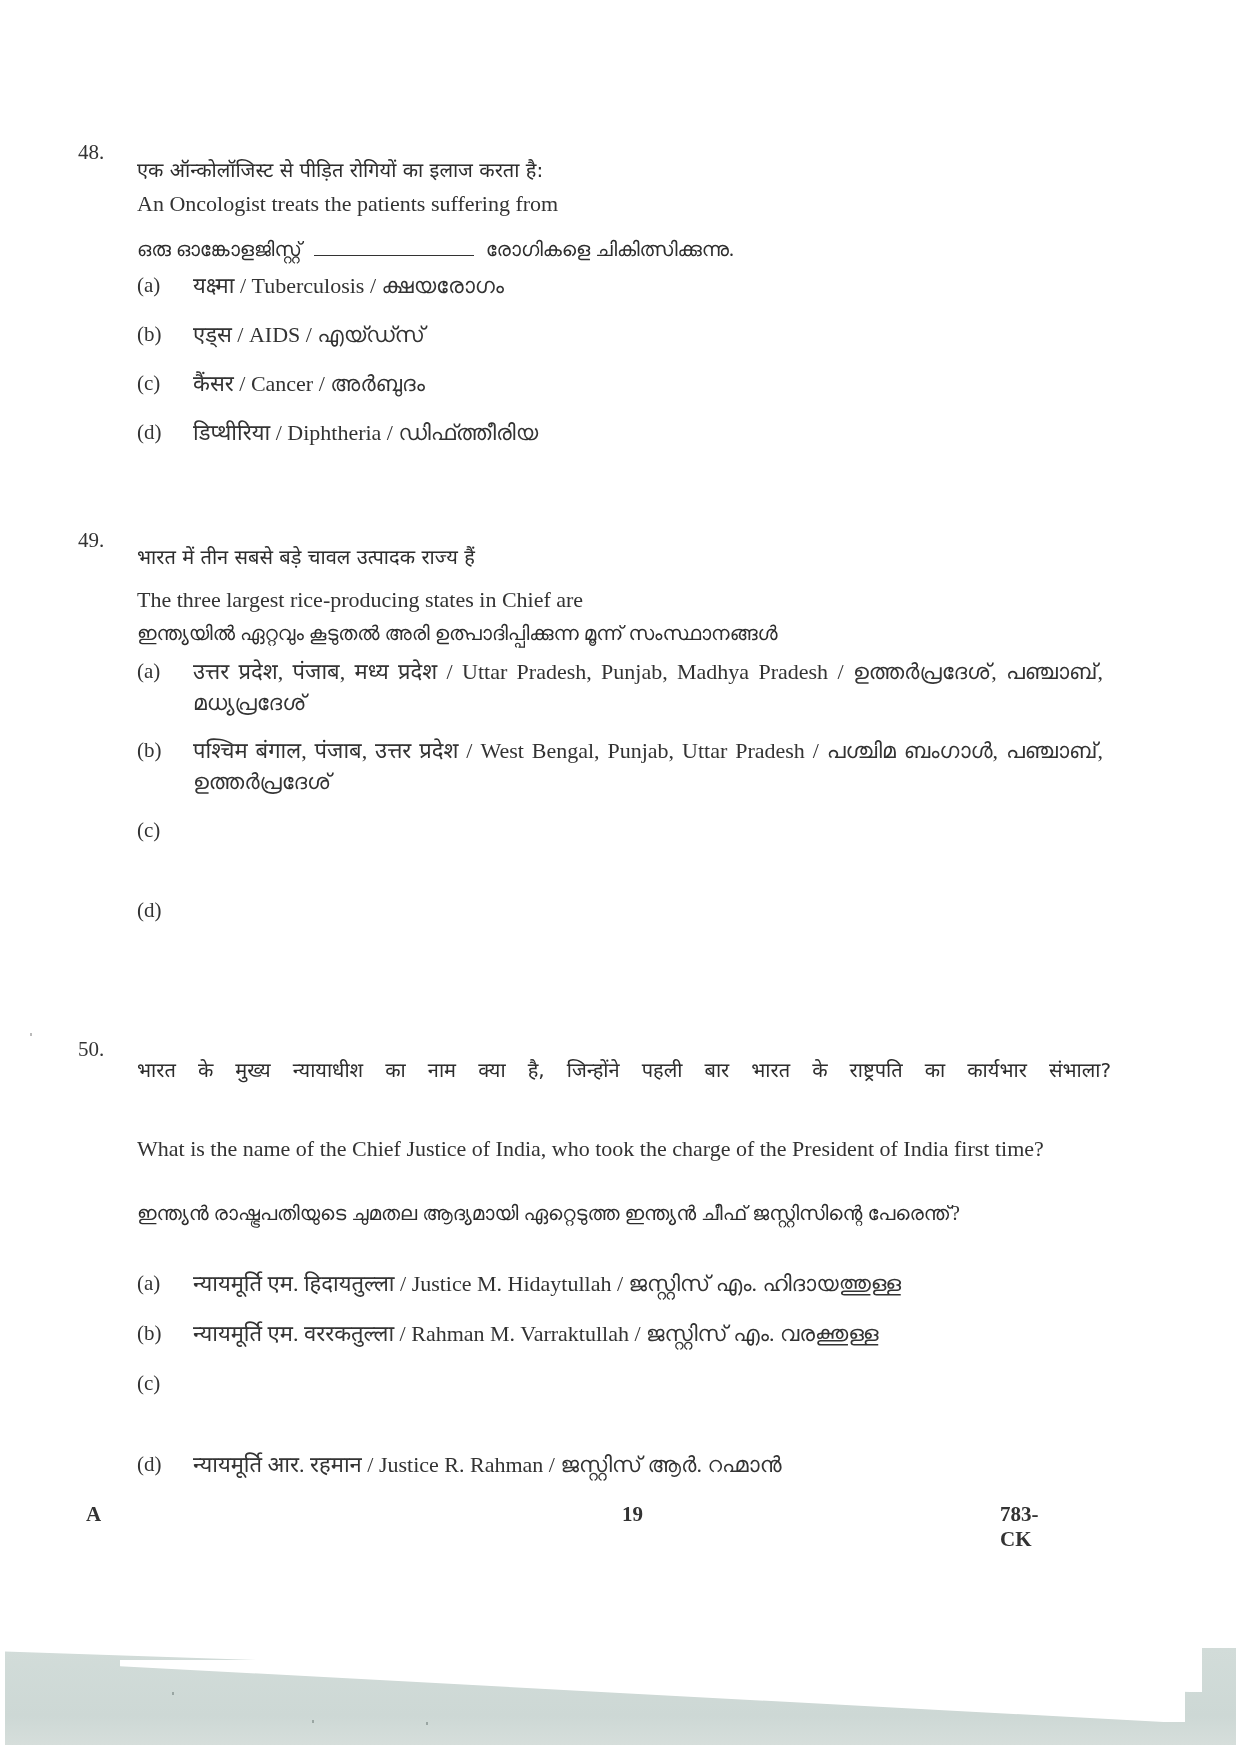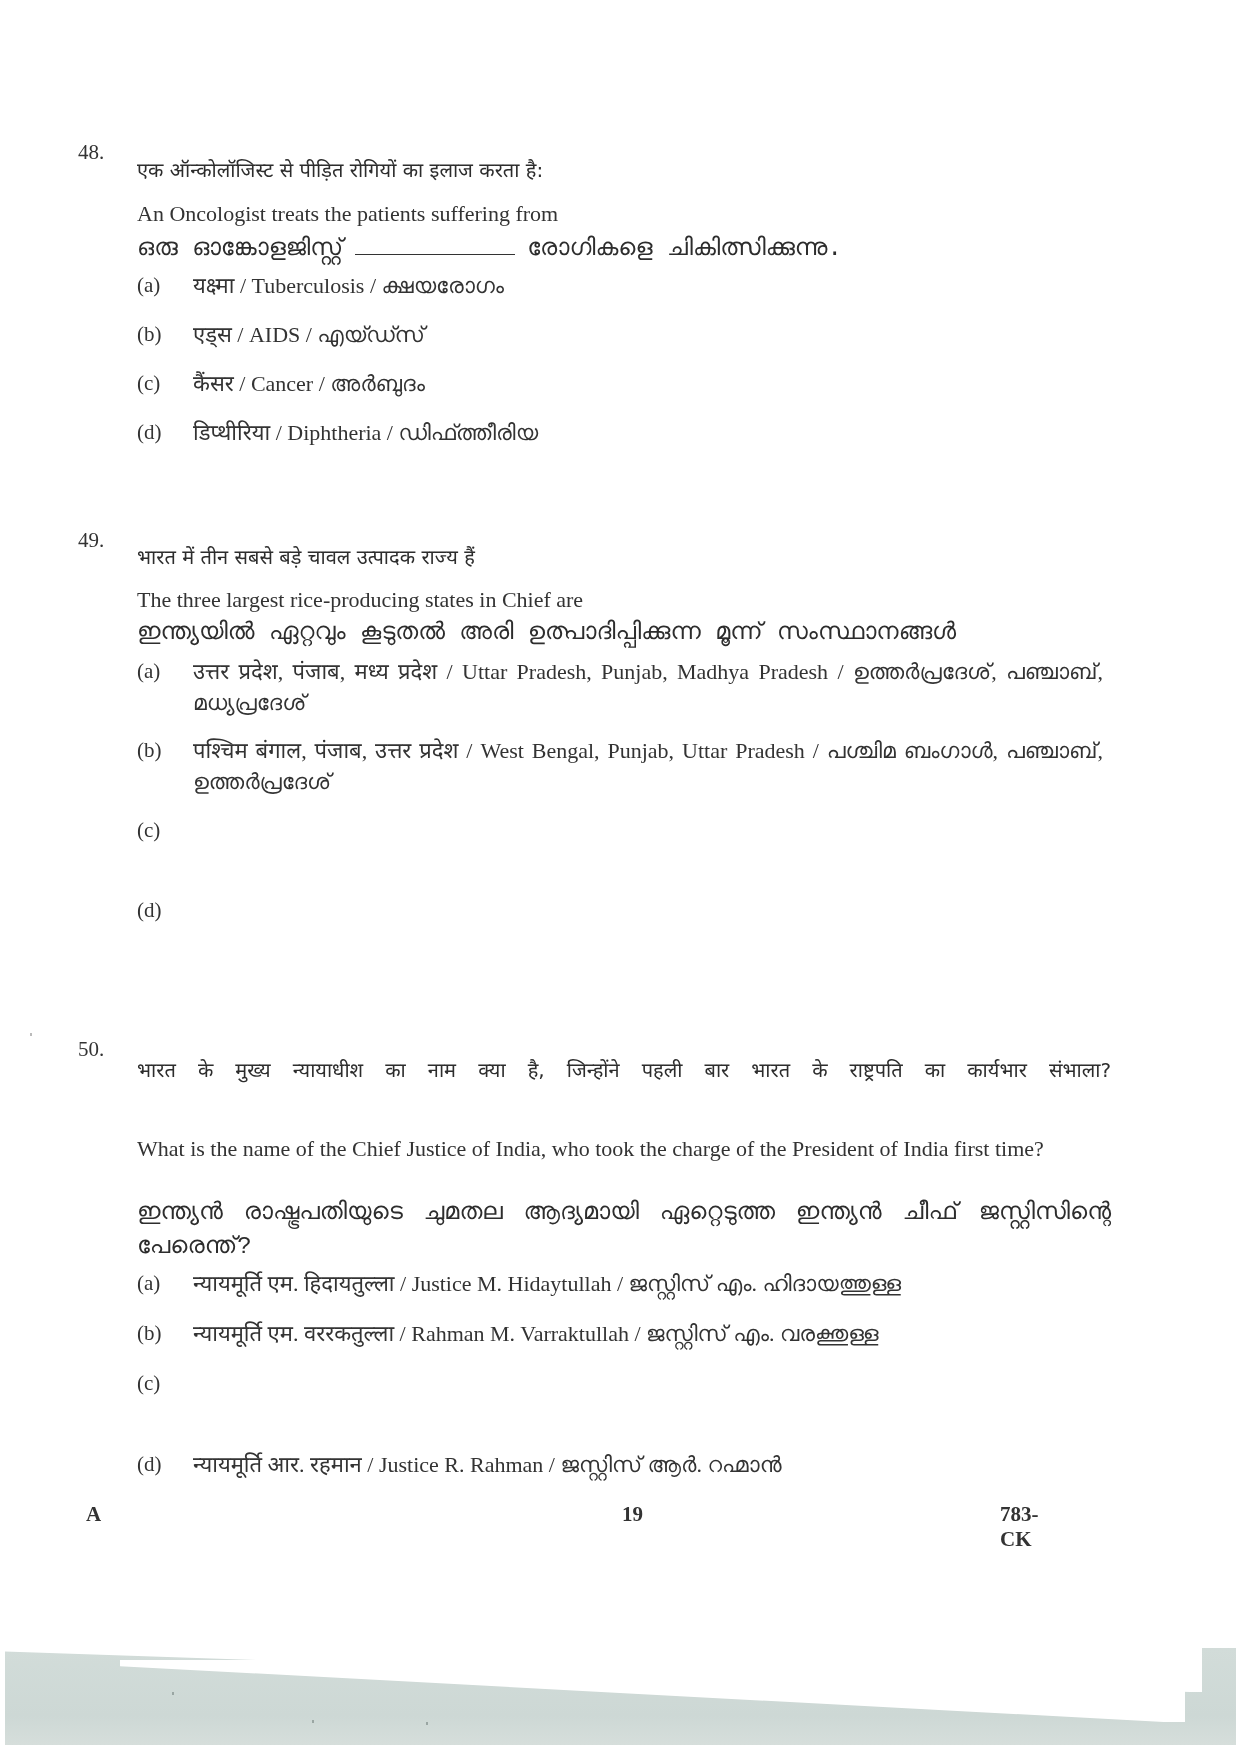--- a/index.html
+++ b/index.html
@@ -8,21 +8,21 @@
     background: #ffffff;
     font-family: "DejaVu Serif", "Liberation Serif", serif;
     color: #2b2b2b;
   }
   .page { position: absolute; left: 0; top: 0; width: 1048px; height: 1755px; border-radius: 32px; }
   .q { position: absolute; left: 0; width: 1241px; }
   .qnum { position: absolute; left: 78px; font-size: 21px; color: #333; font-family: "Liberation Serif", serif; }
   .line { position: absolute; left: 137px; right: 130px; font-size: 21px; line-height: 28px; white-space: nowrap; margin-top: 18px; }
   .en { font-family: "Liberation Serif", "DejaVu Serif", serif; font-size: 22px; color: #333; }
   .hi { font-family: "DejaVu Sans", sans-serif; font-size: 20px; color: #2d2d2d; }
-  .ml { font-family: Liberation Mono, monospace; font-size: 24px; color: #2d2d2d; }
+  .ml { font-family: Liberation Serif, serif; font-size: 20px; color: #2d2d2d; }
   .justify { white-space: normal; text-align: justify; text-align-last: justify; }
   .opt { position: absolute; left: 137px; right: 130px; font-size: 21px; line-height: 31px; }
   .opt .lbl { position: absolute; left: 0; top: 0; font-family: "Liberation Serif", serif; font-size: 21px; color: #333; }
   .opt .txt { position: absolute; left: 56px; right: 8px; top: 0; white-space: normal; }
   .opt .txt.j { text-align: justify; }
   .blank { display: inline-block; width: 160px; border-bottom: 1.5px solid #333; margin: 0 12px; height: 18px; vertical-align: baseline; }
   .footer { position: absolute; top: 1502px; font-family: "Liberation Serif", serif; font-weight: bold; font-size: 21px; color: #333; }
   .scanbed {
     position: absolute; left: 5px; top: 1648px; width: 1231px; height: 97px;
     background: linear-gradient(#d2dcd9, #cdd8d5 70%, #d6dedb);
@@ -31,21 +31,21 @@
   .speck { position: absolute; width: 2px; height: 3px; background: #9aa6a3; }
 </style>
 </head>
 <body>
 
 <div class="page">
 
   <div class="q">
     <span class="qnum" style="top:140px">48.</span>
     <div class="line hi" style="top:138px">एक ऑन्कोलॉजिस्ट से पीड़ित रोगियों का इलाज करता है:</div>
-    <div class="line en" style="top:182px">An Oncologist treats the patients suffering from</div>
+    <div class="line en" style="top:172px">An Oncologist treats the patients suffering from</div>
     <div class="line ml" style="top:217px">
       <span>ഒരു ഓങ്കോളജിസ്റ്റ്</span><span class="blank"></span><span>രോഗികളെ ചികിത്സിക്കുന്നു.</span>
     </div>
 
     <div class="opt" style="top:270px; height:31px">
       <span class="lbl">(a)</span>
       <span class="txt en">यक्ष्मा / Tuberculosis / ക്ഷയരോഗം</span>
     </div>
     <div class="opt" style="top:319px; height:31px">
       <span class="lbl">(b)</span>

